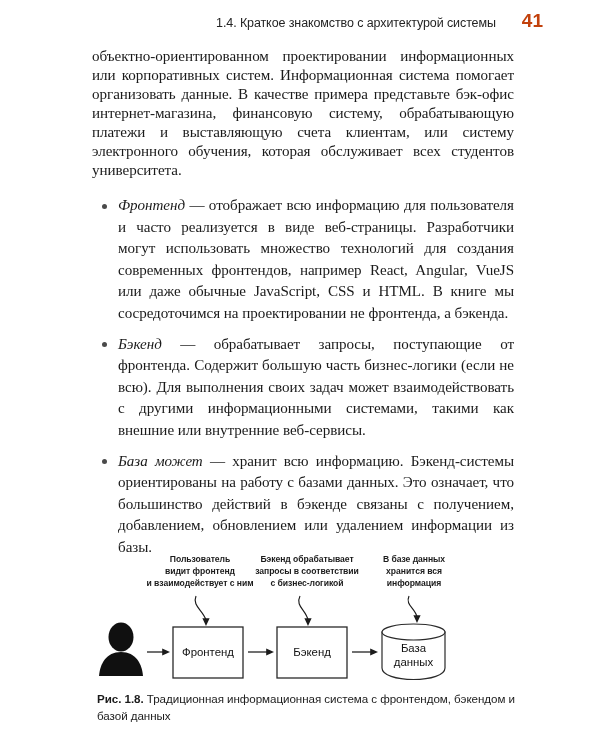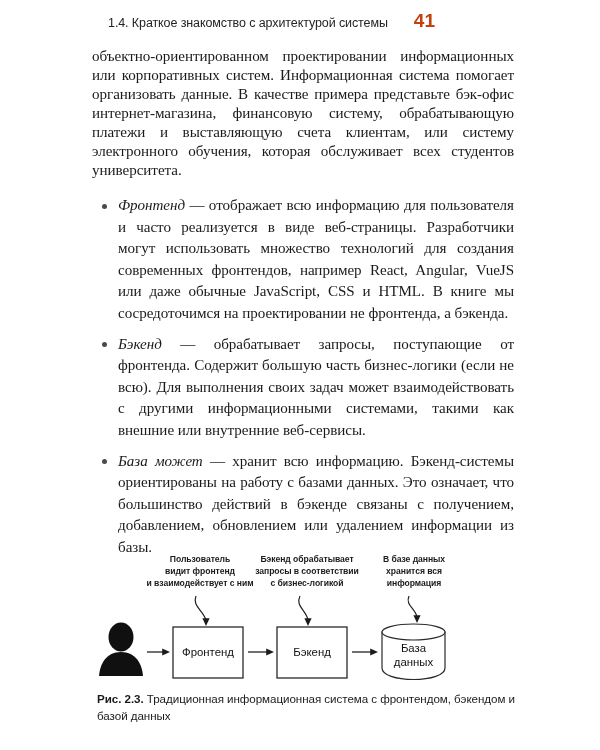--- a/index.html
+++ b/index.html
@@ -17,21 +17,21 @@
   }
 
   
   .running-head {
     position: absolute;
     left: 0;
     top: 10px;
     width: 600px;
     height: 24px;
     display: flex;
-    justify-content: center;
+    justify-content: flex-end;
     align-items: baseline;
     padding-right: 57px;
     box-sizing: border-box;
   }
   .running-head .rh-title {
     font-family: "Liberation Sans", sans-serif;
     font-size: 12.5px;
     letter-spacing: -0.1px;
     color: #232323;
     white-space: nowrap;
@@ -244,14 +244,14 @@
       <path class="cyl" d="M382 84 L 382 120 C 382 127, 396 131.5, 413.5 131.5 C 431 131.5, 445 127, 445 120 L 445 84 Z"></path>
       <ellipse class="cyl" cx="413.5" cy="84" rx="31.5" ry="8"></ellipse>
       <text class="node-label" x="413.5" y="104">База</text>
       <text class="node-label" x="413.5" y="118">данных</text>
     </g>
 
   </svg>
 </div>
 
 <div class="caption">
-  <span class="cap-prefix">Рис. 2.3.</span><span> Традиционная информационная система с фронтендом, бэкендом и базой данных</span>
+  <span class="cap-prefix">Рис. 1.8.</span><span> Традиционная информационная система с фронтендом, бэкендом и базой данных</span>
 </div>
 
 </body></html>

